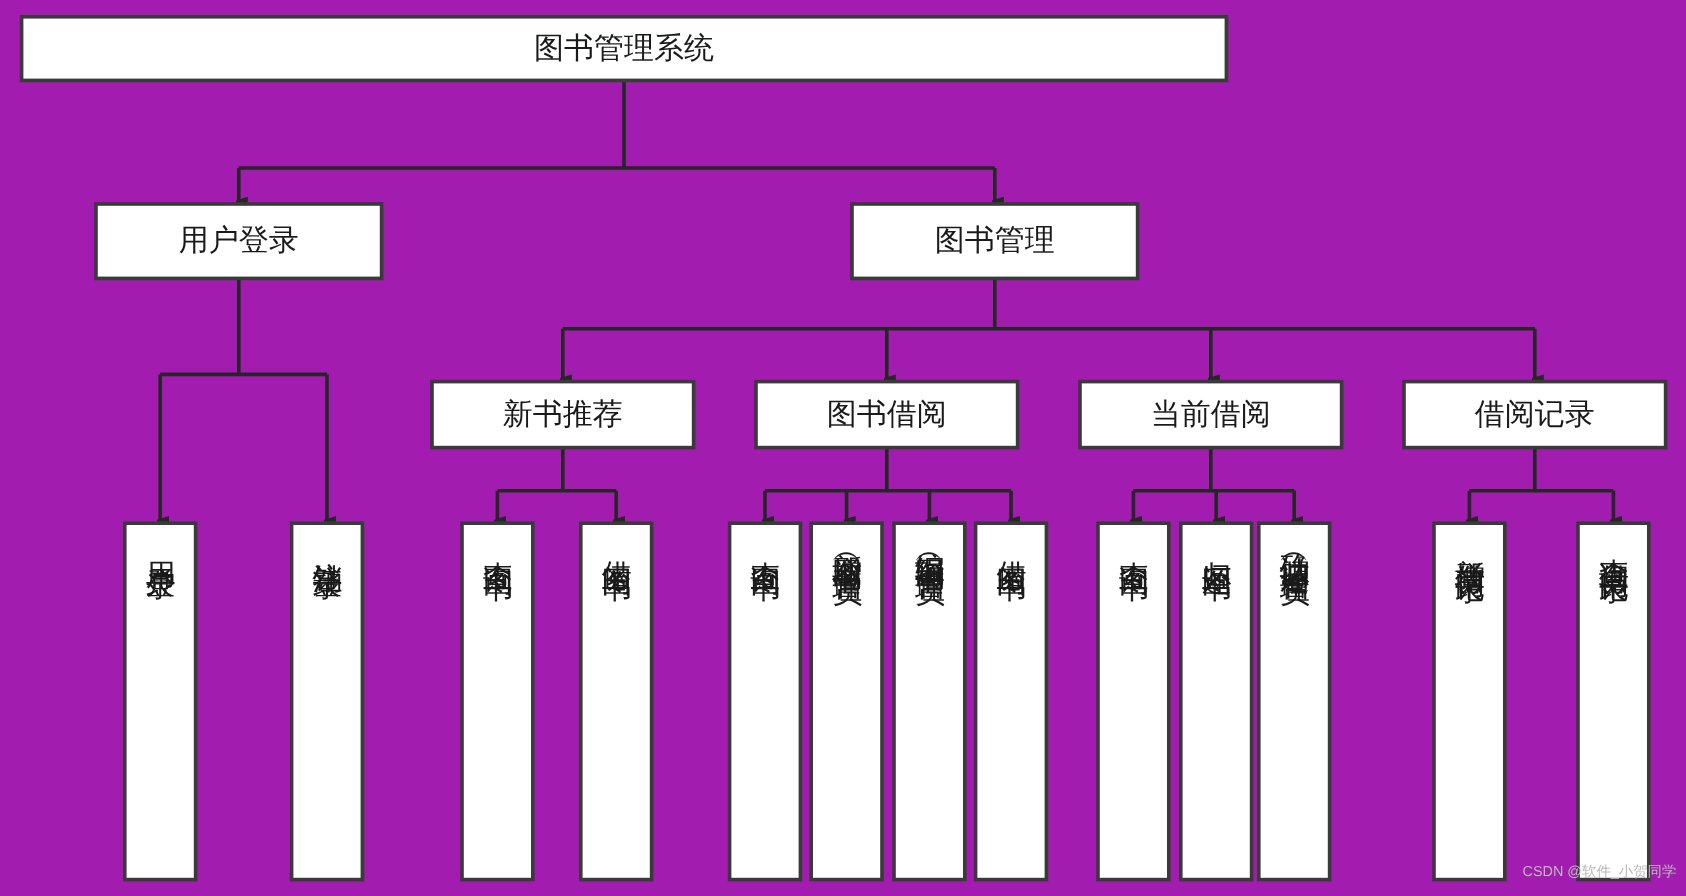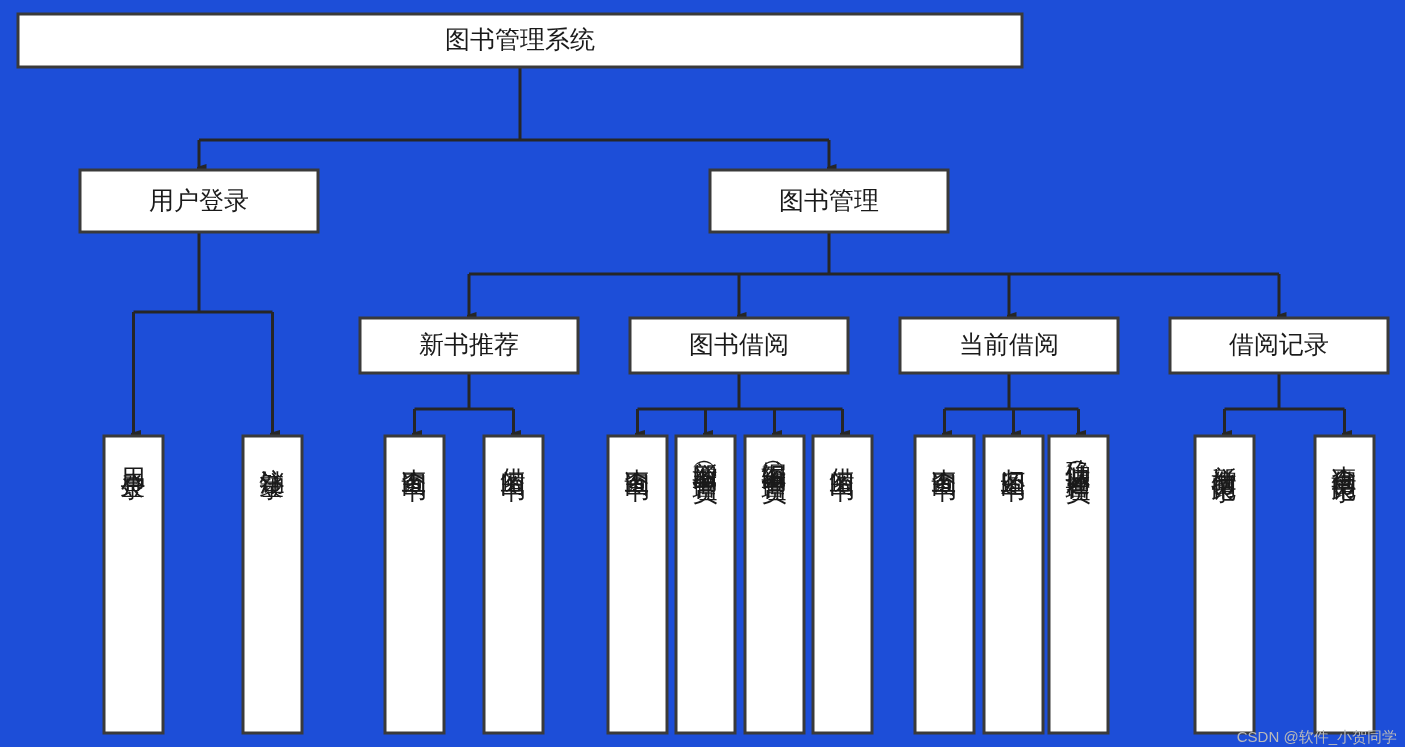--- a/index.html
+++ b/index.html
@@ -1,37 +1,37 @@
 <!DOCTYPE html>
 <html><head>
 <meta charset="utf-8">
 <style>
   html,body{margin:0;padding:0;background:#ffffff;}
   body{
     font-family:"Liberation Sans","DejaVu Sans",sans-serif;
     width:1405px;height:747px;overflow:hidden;position:relative;
   }
-  #stage{position:relative;width:1405px;height:747px;background:#1d4ed8;}
+  #stage{position:relative;width:1405px;height:747px;background:#a21caf;}
   svg#diagram{position:absolute;left:0;top:0;width:1405px;height:747px;}
   .node-rect{fill:#ffffff;stroke:#3a3a3a;stroke-width:3;}
   .connector{stroke:#262626;stroke-width:3;fill:none;}
   .node-label{
     font-family:"Liberation Sans","DejaVu Sans",sans-serif;
     fill:#1a1a1a;font-size:25px;text-anchor:middle;dominant-baseline:middle;
   }
   .leaf-label{
     font-family:"Liberation Sans","DejaVu Sans",sans-serif;
     fill:#1a1a1a;font-size:25px;
     writing-mode:vertical-rl;text-orientation:upright;
     text-anchor:middle;letter-spacing:3px;
   }
   .watermark{
-    position:absolute;right:8px;bottom:0;
+    position:absolute;right:8px;bottom:12px;
     font-family:"Liberation Sans","DejaVu Sans",sans-serif;
-    font-size:15px;color:#b9b9b9;white-space:nowrap;user-select:none;
+    font-size:12px;color:#b9b9b9;white-space:nowrap;user-select:none;
   }
 </style>
 </head>
 <body>
 
 <div id="stage">
   <svg id="diagram" viewBox="0 0 1405 747">
     <defs>
       <marker id="arrowhead" markerWidth="10" markerHeight="10" refX="5" refY="7.5" orient="auto" markerUnits="userSpaceOnUse">
         <path d="M1,0 L9,0 L5,13 Z" fill="#262626"></path>

